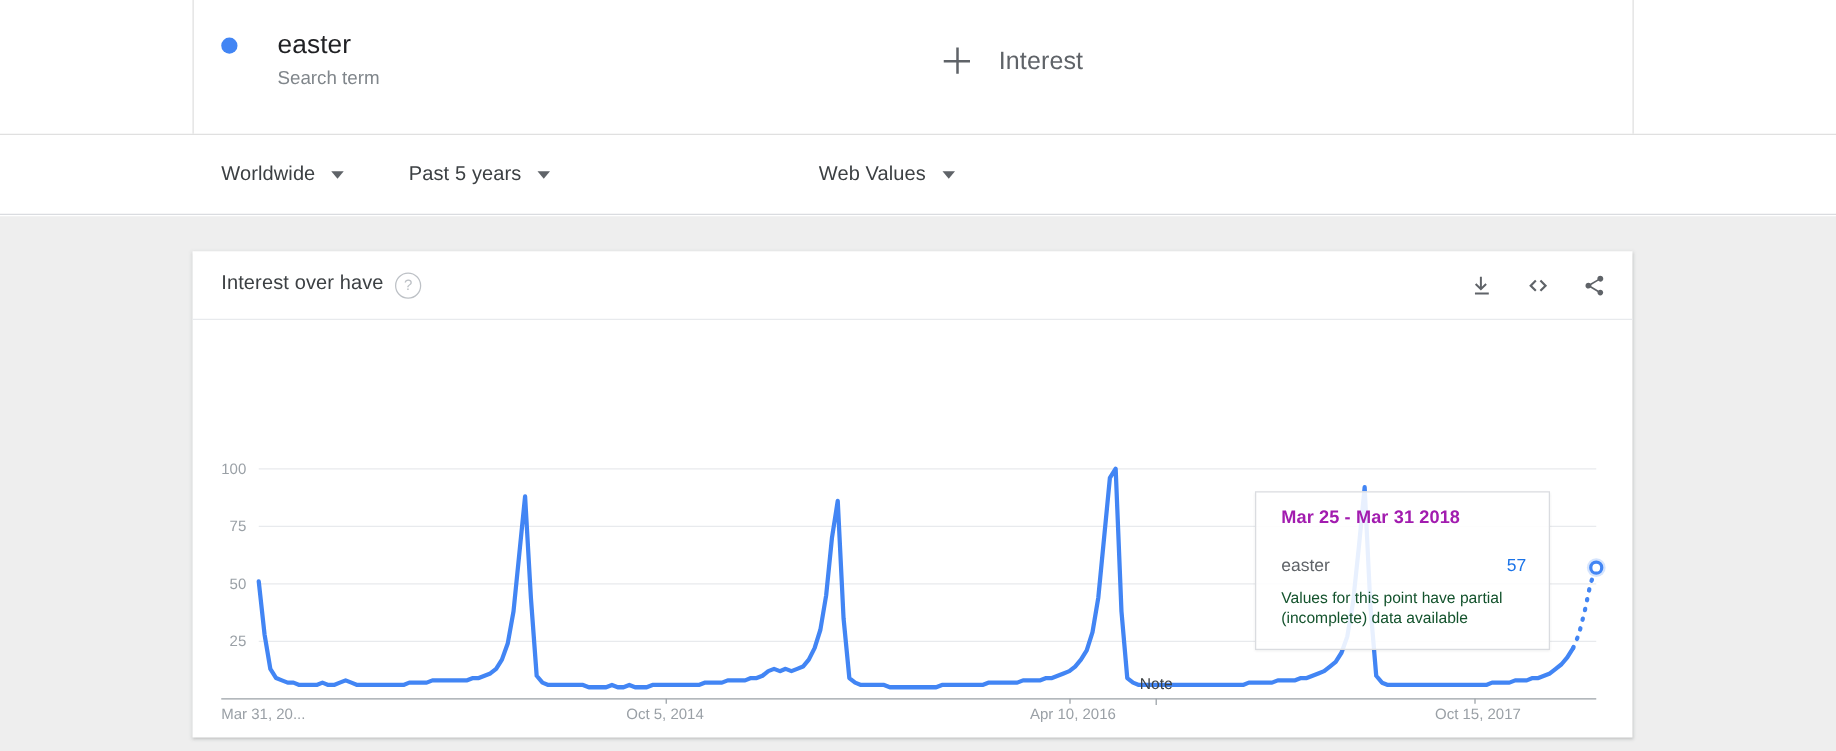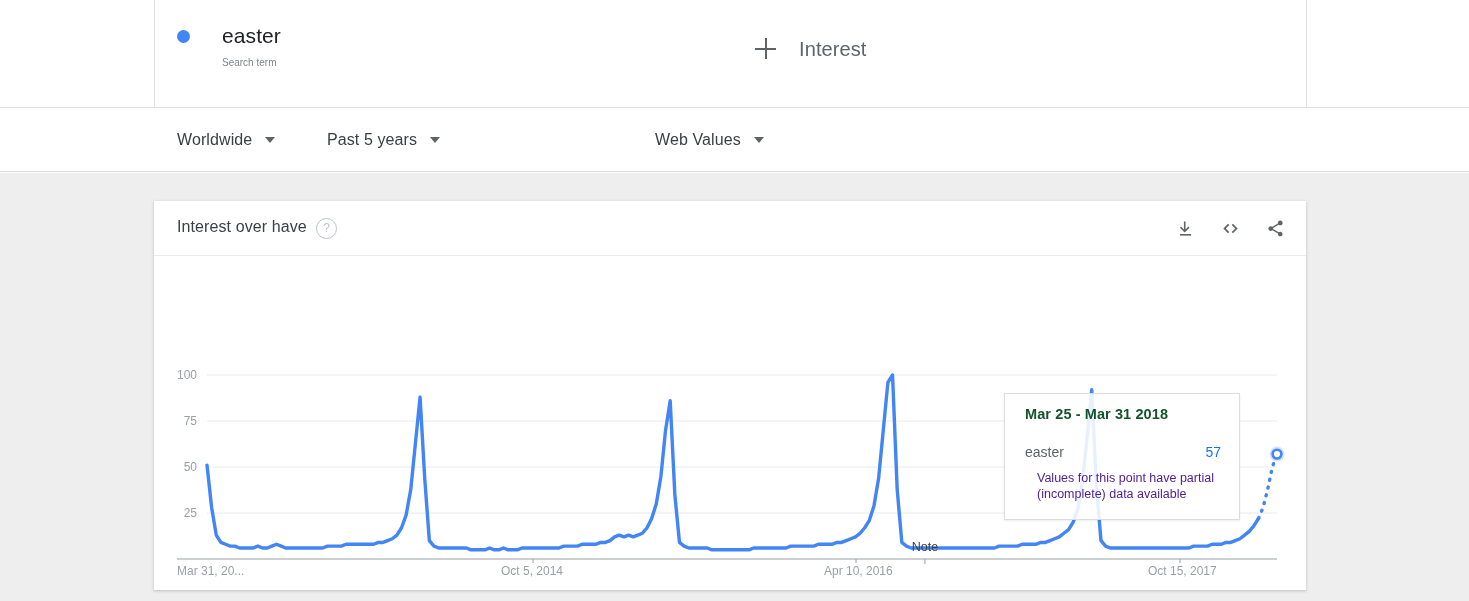--- a/index.html
+++ b/index.html
@@ -52,21 +52,21 @@
     flex: 0 0 auto;
   }
   .term-text { margin-left: 32px; }
   .term-name {
     font-size: 21px;
     line-height: 27px;
     color: #202124;
     letter-spacing: .1px;
   }
   .term-sub {
-    font-size: 10px;
+    font-size: 15px;
     line-height: 18px;
     color: #80868b;
     margin-top: 5px;
   }
 
   .compare-block {
     position: absolute;
     left: 755px;
     top: 36px;
     display: flex;
@@ -203,40 +203,40 @@
     background: rgba(255,255,255,.88);
     border: 1px solid #dadce0;
     box-sizing: border-box;
     box-shadow: 0 1px 2px rgba(60,64,67,.10);
   }
   .tt-date {
     position: absolute;
     left: 20px; top: 12px;
     font-size: 14.5px;
     font-weight: bold;
-    color: #14532d;
+    color: #a21caf;
     letter-spacing: .1px;
   }
   .tt-row {
     position: absolute;
     left: 20px; top: 50px;
     width: 196px;
     display: flex;
     justify-content: space-between;
     align-items: baseline;
   }
   .tt-term { font-size: 14px; color: #5f6368; }
   .tt-val  { font-size: 14px; color: #1a73e8; text-align: right; }
   .tt-note {
     position: absolute;
-    left: 32px; top: 76px;
+    left: 20px; top: 76px;
     width: 200px;
     font-size: 12.5px;
     line-height: 16px;
-    color: #4c1d95;
+    color: #14532d;
   }
 </style>
 </head>
 <body>
 
 <div class="topbar">
   <div class="vdiv left"></div>
   <div class="vdiv right"></div>
 
   <div class="term-block">

